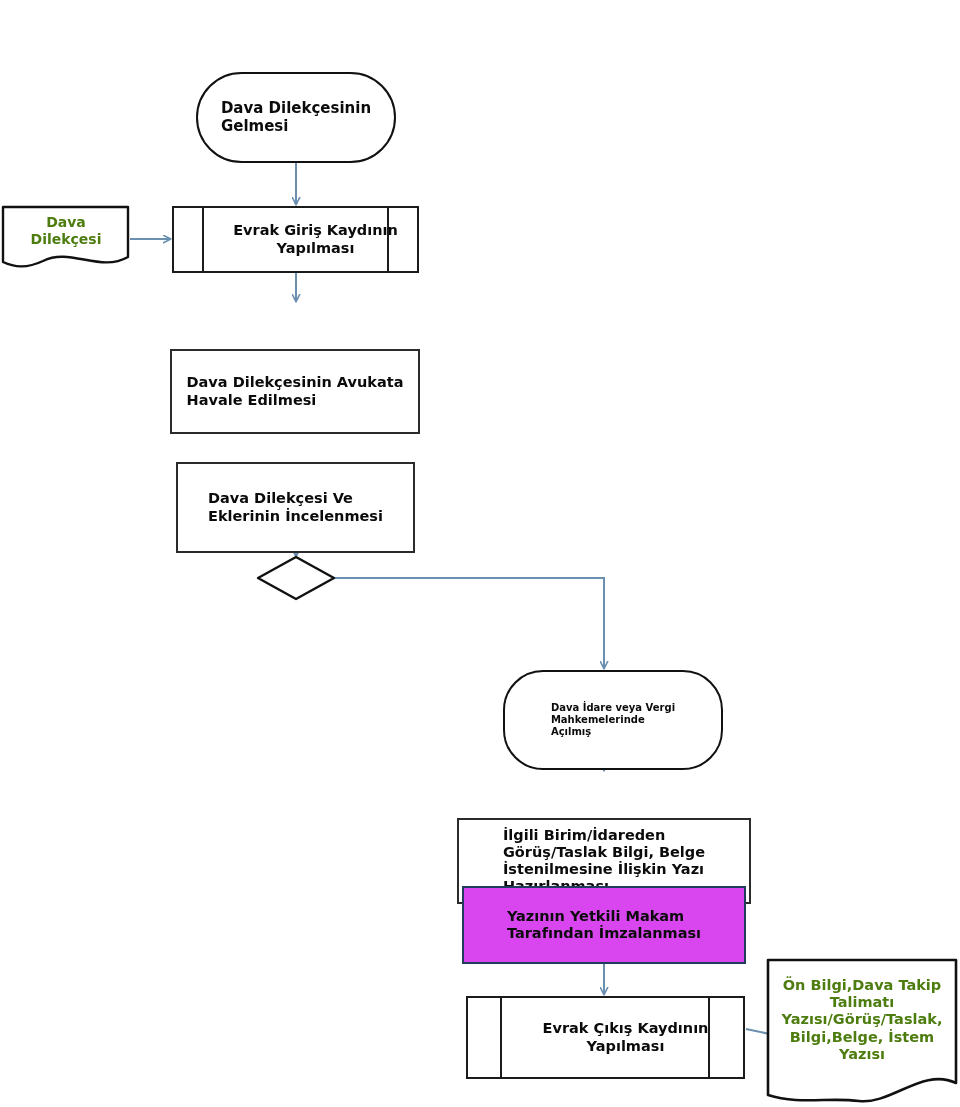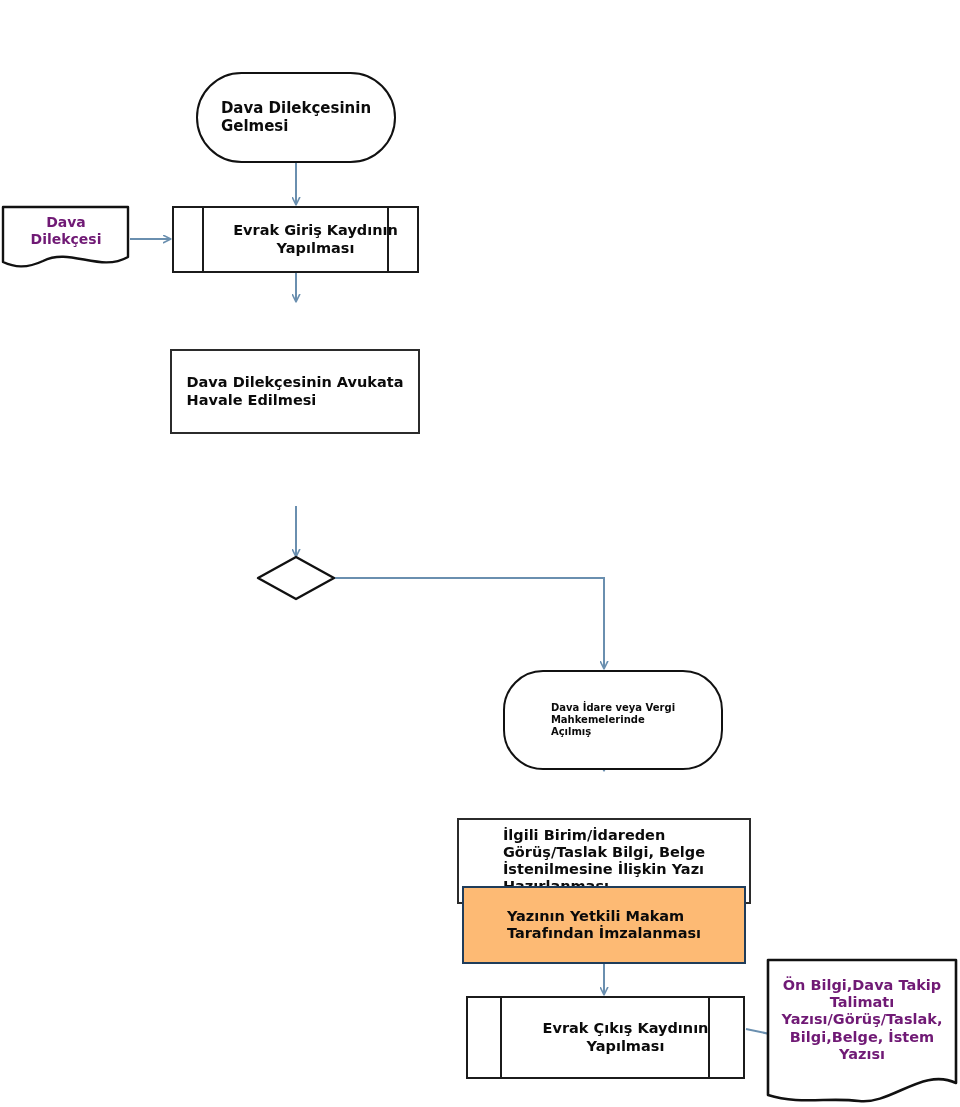--- a/index.html
+++ b/index.html
@@ -40,21 +40,21 @@
     background: #ffffff;
   }
   .process {
     border: 2px solid #2b2b2b;
     margin-top: 46px;
   }
   .terminator {
     border: 2px solid #111111;
   }
   .blue {
-    background: #fdba74;
+    background: #d946ef;
     border: 2px solid #1f3c5a;
   }
   .predef-wrap {
     position: absolute;
     box-sizing: border-box;
     border: 2px solid #1b1b1b;
     background: #ffffff;
   }
   .predef-bar {
     position: absolute;
@@ -79,21 +79,21 @@
   .docshape {
     position: absolute;
   }
   .doc-text {
     position: absolute;
     display: flex;
     align-items: center;
     justify-content: center;
     text-align: center;
     font-weight: bold;
-    color: #701a75;
+    color: #4d7c0f;
     line-height: 1.18;
     white-space: pre-line;
   }
   svg.conn {
     position: absolute;
     left: 0;
     top: 0;
     width: 960px;
     height: 1107px;
     pointer-events: none;
@@ -158,20 +158,24 @@
       <span>Evrak Giriş Kaydının
 Yapılması</span>
     </div>
   </div>
 
   <div class="node process" style="left:170px; top:303px; width:250px; height:85px; font-size:14.5px;">
     <span>Dava Dilekçesinin Avukata
 Havale Edilmesi</span>
   </div>
 
+  <div class="node process" style="left:176px; top:416px; width:239px; height:91px; font-size:14.5px;">
+    <span>Dava Dilekçesi Ve
+Eklerinin İncelenmesi</span>
+  </div>
 
   <div class="diamond-svg" style="left:254px; top:554px; width:84px; height:48px;">
     <svg width="84" height="48" viewBox="0 0 84 48">
       <polygon points="42,3 80,24 42,45 4,24" fill="#ffffff" stroke="#111111" stroke-width="2.4" stroke-linejoin="round"></polygon>
     </svg>
     
   </div>
 
   <div class="node terminator" style="left:503px; top:670px; width:220px; height:100px; border-radius:40px; font-size:10px;">
     <span>Dava İdare veya Vergi

